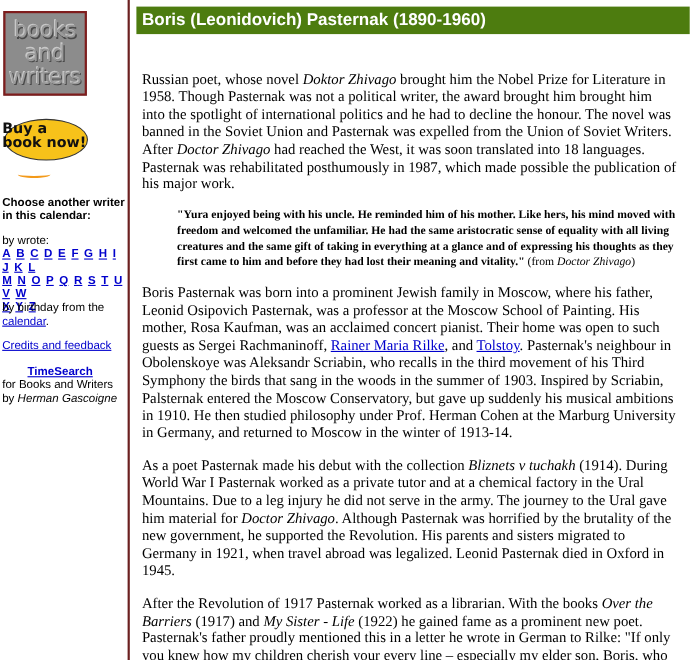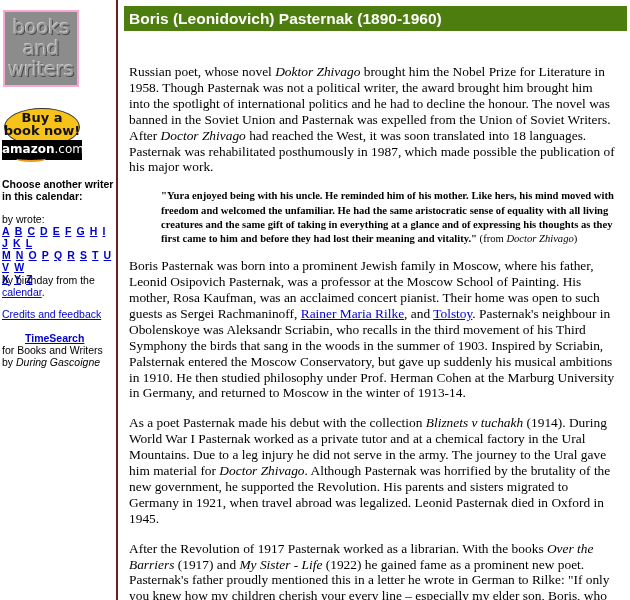--- a/index.html
+++ b/index.html
@@ -1,23 +1,23 @@
 <!DOCTYPE html>
 <html><head>
 <meta charset="utf-8">
 <style>
   html, body { margin:0; padding:0; background:#ffffff; }
   body { width:630px; height:600px; overflow:hidden; position:relative; font-family:"Liberation Serif", serif; color:#000; }
   a { color:#0000cc; text-decoration:underline; }
   #sidebar { position:absolute; left:0; top:0; width:114px; font-family:"Liberation Sans", sans-serif; font-size:10.5px; line-height:12px; }
-  #logo { position:absolute; left:3px; top:10px; width:76px; height:77px; border:2px solid #f9a8d4; background:#8c8c8c; box-sizing:border-box; display:flex; flex-direction:column; align-items:center; justify-content:center; }
+  #logo { position:absolute; left:3px; top:10px; width:76px; height:77px; border:2px solid #7f1d1d; background:#8c8c8c; box-sizing:border-box; display:flex; flex-direction:column; align-items:center; justify-content:center; }
   #logo span { display:block; font-family:"DejaVu Sans", sans-serif; font-size:20px; line-height:21px; color:#9a9a9a; text-shadow:-1px -1px 0 #c8c8c8, 1px 1px 0 #4a4a4a; letter-spacing:-0.5px; }
   #amazon { position:absolute; left:2px; top:108px; width:80px; height:54px; }
   #amazon .oval { position:absolute; left:2px; top:0; width:76px; height:38px; border-radius:50%; background:#f7c21a; border:1px solid #333; box-sizing:border-box; }
-  #amazon .buy { position:absolute; left:0; top:3px; width:80px; text-align:center; font-family:"DejaVu Sans", sans-serif; font-weight:bold; font-size:13px; line-height:13px; color:#111; }
+  #amazon .buy { position:absolute; left:0; top:3px; width:80px; text-align:left; font-family:"DejaVu Sans", sans-serif; font-weight:bold; font-size:13px; line-height:13px; color:#111; }
   #amazon .bar { position:absolute; left:0; top:32px; width:80px; height:20px; background:#000; color:#fff; font-family:"DejaVu Sans", sans-serif; font-size:12px; line-height:18px; text-align:center; }
   #amazon .bar b { font-weight:bold; }
   #amazon .smile { position:absolute; left:14px; top:47px; width:30px; height:5px; border-bottom:2px solid #f39a1a; border-radius:0 0 50% 50%; }
   #choose { position:absolute; left:2px; top:178px; font-weight:bold; width:112px; }
   #byname { position:absolute; left:2px; top:213px; }
   #letters { position:absolute; left:2px; top:225px; width:112px; font-weight:bold; }
   #letters a { margin-right:2.2px; }
   #bybday { position:absolute; left:2px; top:274px; width:112px; }
   #credits { position:absolute; left:2px; top:308px; }
   #timesearch { position:absolute; left:2px; top:332px; width:112px; }
@@ -39,41 +39,40 @@
     <span>and</span>
     <span>writers</span>
   </a>
 
   <a id="amazon" style="text-decoration:none;">
     <div class="oval"></div>
     <div class="buy">
       <div>Buy a</div>
       <div>book now!</div>
     </div>
-    <div class="bar"><b>amazon</b><span>.com.</span></div>
     <div class="smile"></div>
   </a>
 
   <div id="choose">Choose another writer in this calendar:</div>
   <div id="byname">by wrote:</div>
   <div id="letters"><a>A</a> <a>B</a> <a>C</a> <a>D</a> <a>E</a> <a>F</a> <a>G</a> <a>H</a> <a>I</a> <a>J</a> <a>K</a> <a>L</a> <br><a>M</a> <a>N</a> <a>O</a> <a>P</a> <a>Q</a> <a>R</a> <a>S</a> <a>T</a> <a>U</a> <a>V</a> <a>W</a> <br><a>X</a> <a>Y</a> <a>Z</a> </div>
 
   <div id="bybday">
     <span>by birthday from the</span><br>
     <a>calendar</a><span>.</span>
   </div>
 
   <div id="credits">
     <a>Credits and feedback</a>
   </div>
 
   <div id="timesearch">
     <a>TimeSearch</a><br>
     <span>for Books and Writers</span><br>
-    <span>by </span><i>During Gascoigne</i>
+    <span>by </span><i>Herman Gascoigne</i>
   </div>
 </div>
 
 <div id="divider"></div>
 
 <div id="header">Boris (Leonidovich) Pasternak (1890-1960)</div>
 
 <div id="main">
   <p>
     <span>Russian poet, whose novel </span><i>Doktor Zhivago</i><span> brought him the Nobel Prize for Literature in 1958. Though Pasternak was not a political writer, the award brought him brought him into the spotlight of international politics and he had to decline the honour. The novel was banned in the Soviet Union and Pasternak was expelled from the Union of Soviet Writers. After </span><i>Doctor Zhivago</i><span> had reached the West, it was soon translated into 18 languages. Pasternak was rehabilitated posthumously in 1987, which made possible the publication of his major work.</span>

